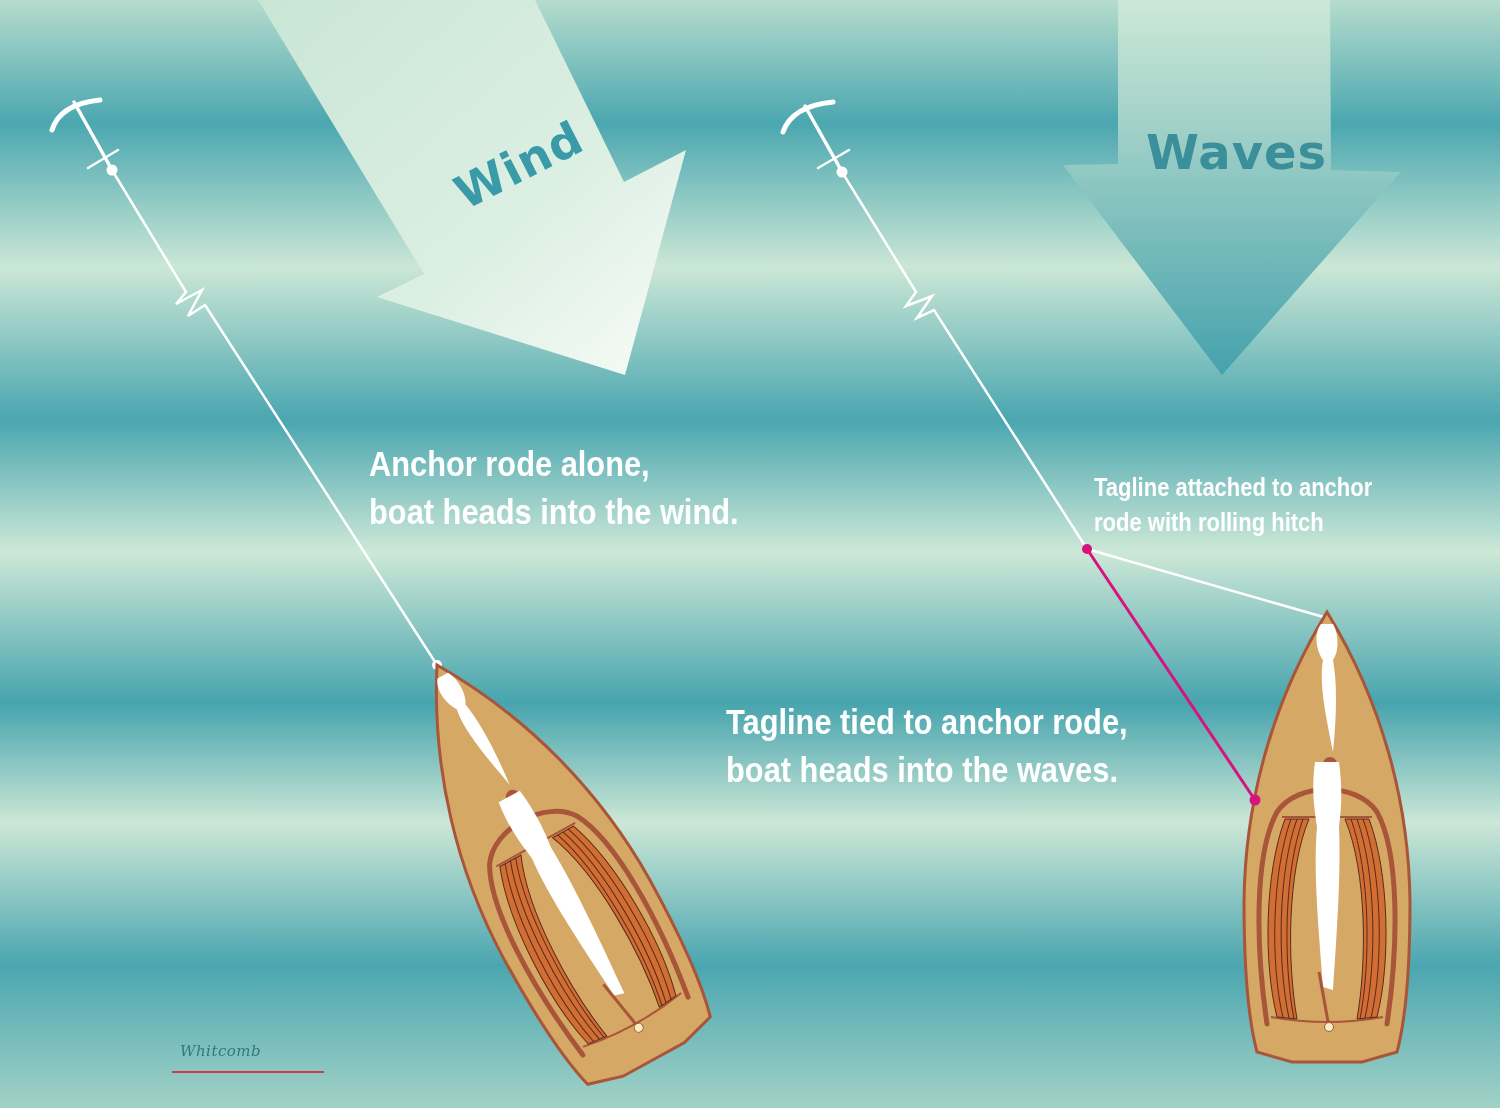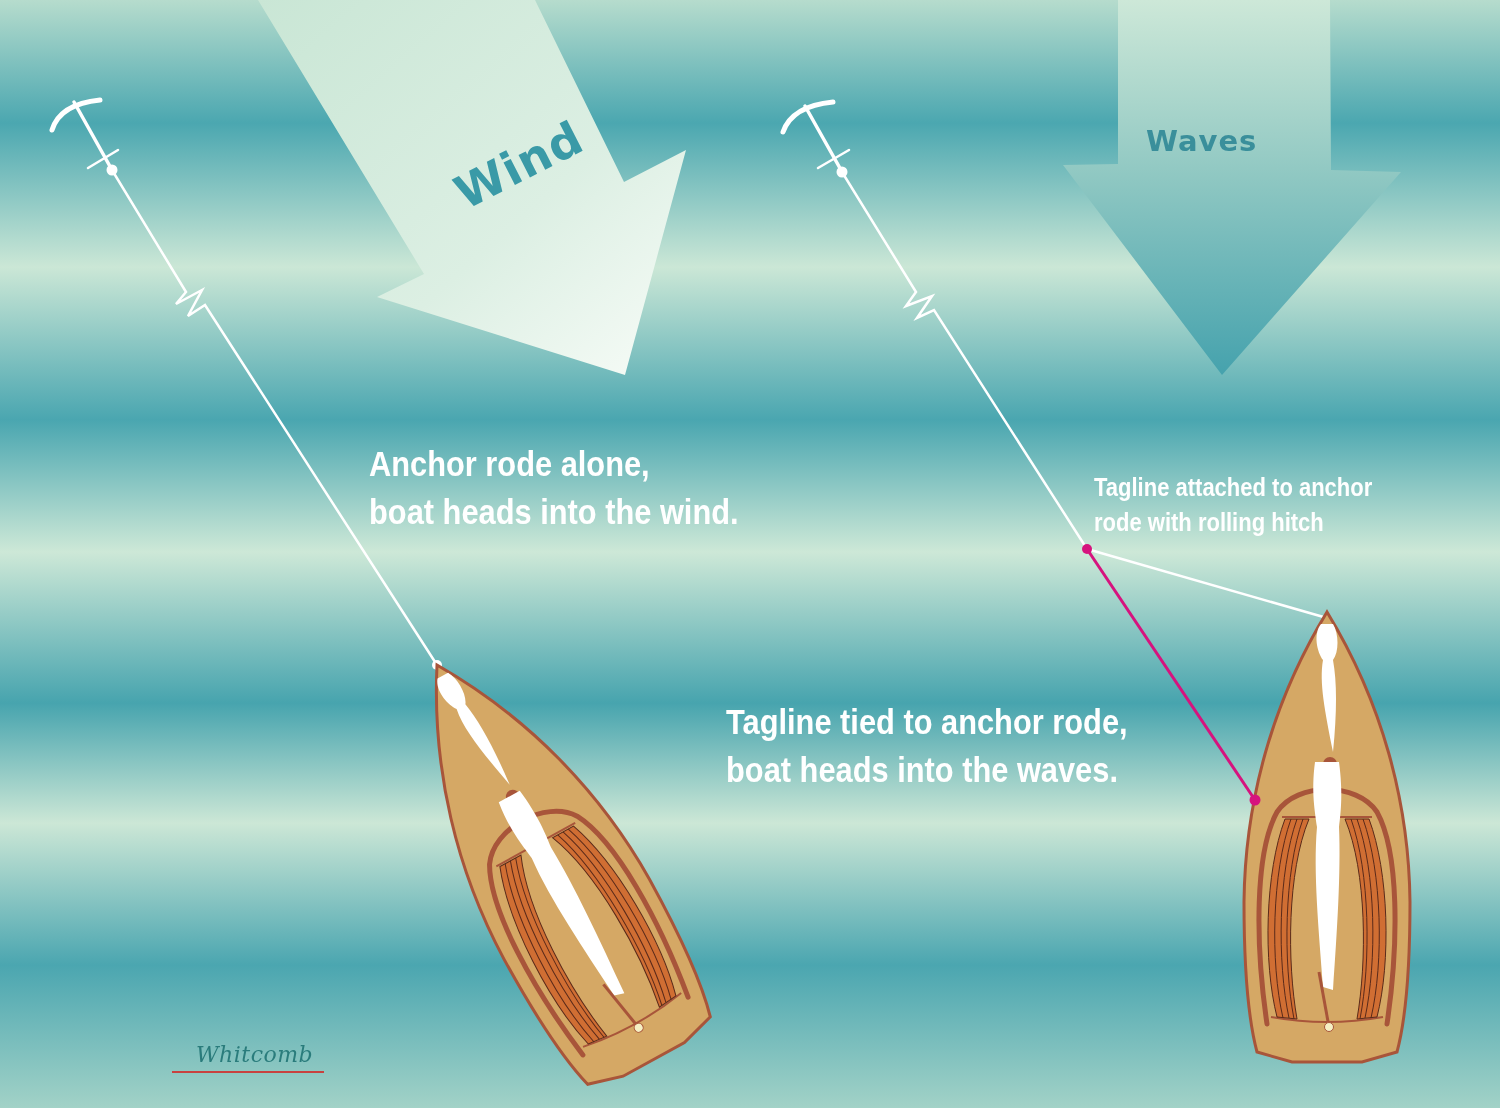--- a/index.html
+++ b/index.html
@@ -19,23 +19,23 @@
       #a2d2c7 1108px);
   }
   svg.layer { position: absolute; left: 0; top: 0; }
   .caption { position: absolute; color: #ffffff; font-weight: bold; white-space: nowrap; }
   .caption span { display: block; }
   #cap-left { left: 369px; top: 440px; font-size: 35px; line-height: 48px; transform: scaleX(0.88); transform-origin: left top; }
   #cap-right-big { left: 726px; top: 698px; font-size: 35px; line-height: 48px; transform: scaleX(0.88); transform-origin: left top; }
   #cap-right-small { left: 1094px; top: 470px; font-size: 25px; line-height: 35px; transform: scaleX(0.88); transform-origin: left top; }
   .arrow-label { position: absolute; font-family: "DejaVu Sans", sans-serif; font-weight: bold; color: #3a9aa7; white-space: nowrap; }
   #wind-label { left: 446px; top: 172px; font-size: 46px; transform: rotate(-27deg); transform-origin: left top; letter-spacing: 1px; }
-  #waves-label { left: 1146px; top: 124px; font-size: 29px; color: #3a8f9b; letter-spacing: 1px; }
+  #waves-label { left: 1146px; top: 124px; font-size: 48px; color: #3a8f9b; letter-spacing: 1px; }
   #signature { position: absolute; left: 172px; top: 1040px; width: 152px; height: 36px; }
-  #signature .sig-text { position: absolute; left: 24px; top: 2px; font-family: "DejaVu Serif", serif; font-size: 22px; color: #2a7c7c; font-style: italic; letter-spacing: 0.5px; }
+  #signature .sig-text { position: absolute; left: 8px; top: 2px; font-family: "DejaVu Serif", serif; font-size: 15px; color: #2a7c7c; font-style: italic; letter-spacing: 0.5px; }
   #signature .sig-line { position: absolute; left: 0; top: 31px; width: 152px; height: 2px; background: #c8413f; }
 </style>
 </head>
 <body>
 
 <div id="stage">
 
   <svg class="layer" width="1500" height="1108">
     <defs>
       <linearGradient id="windGrad" x1="0" y1="0" x2="1" y2="1">

